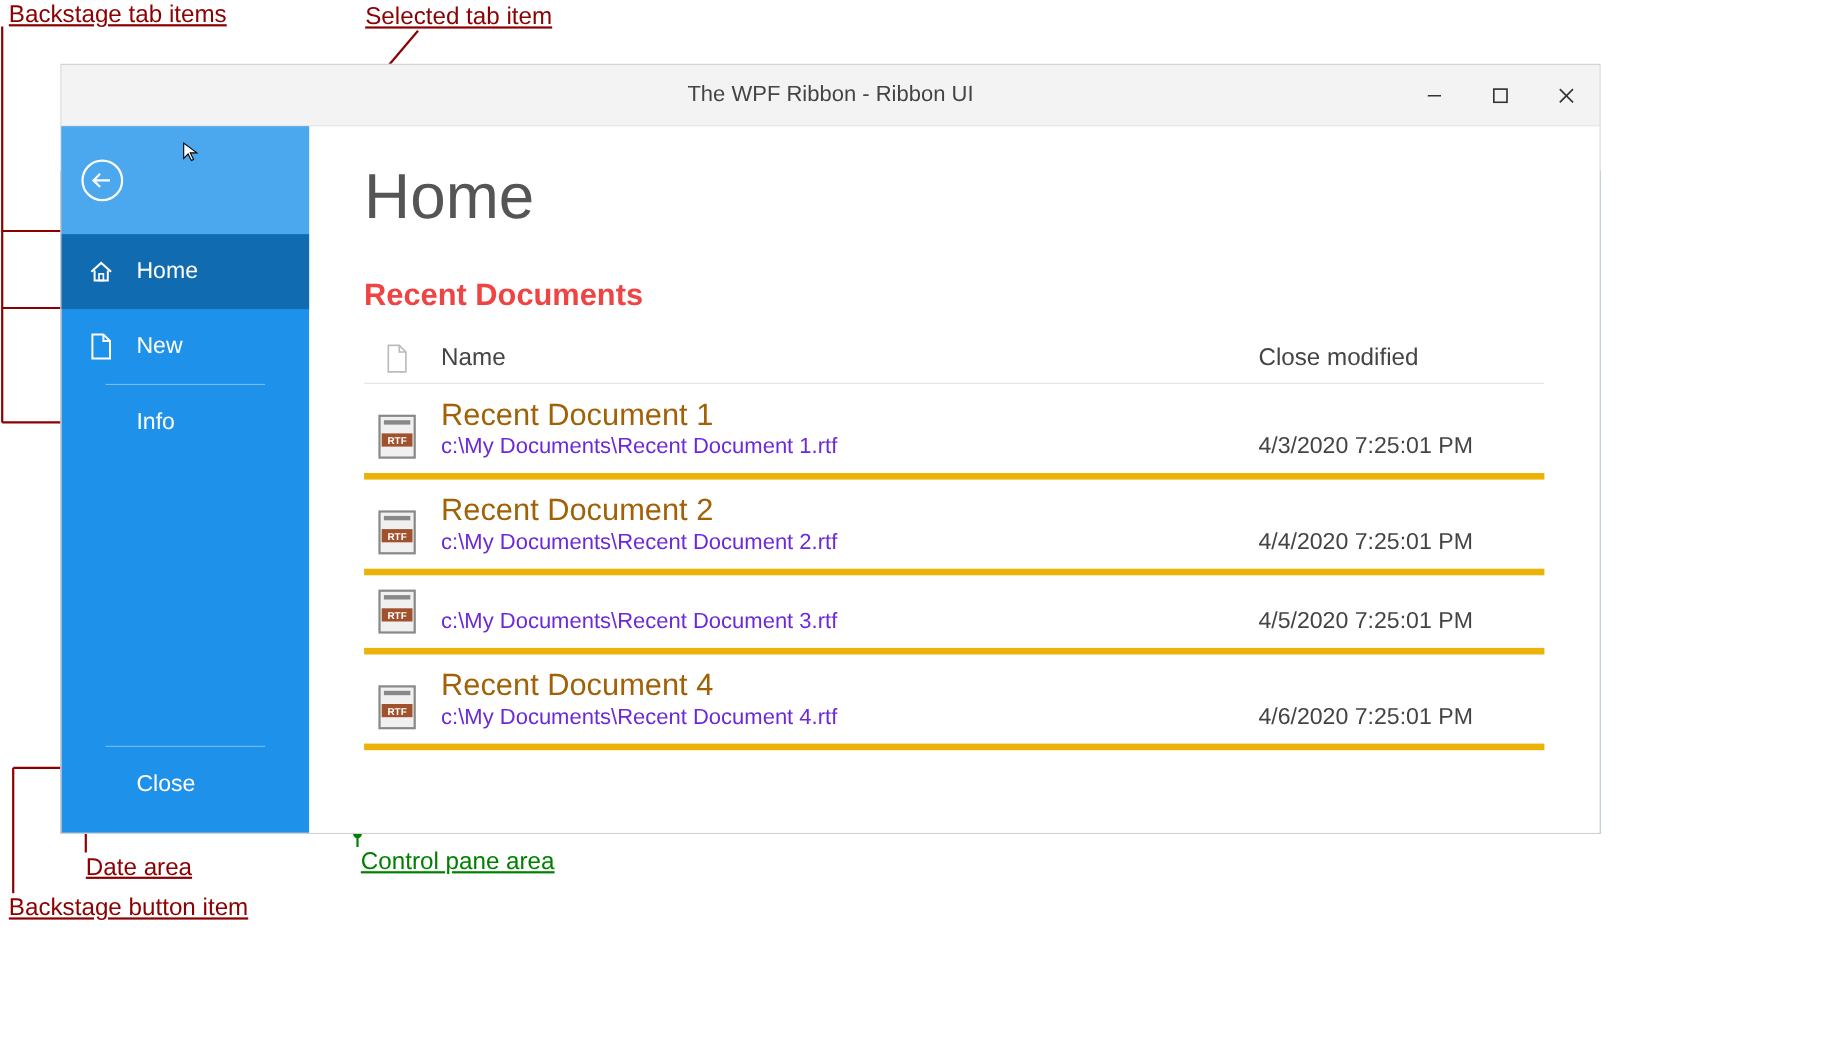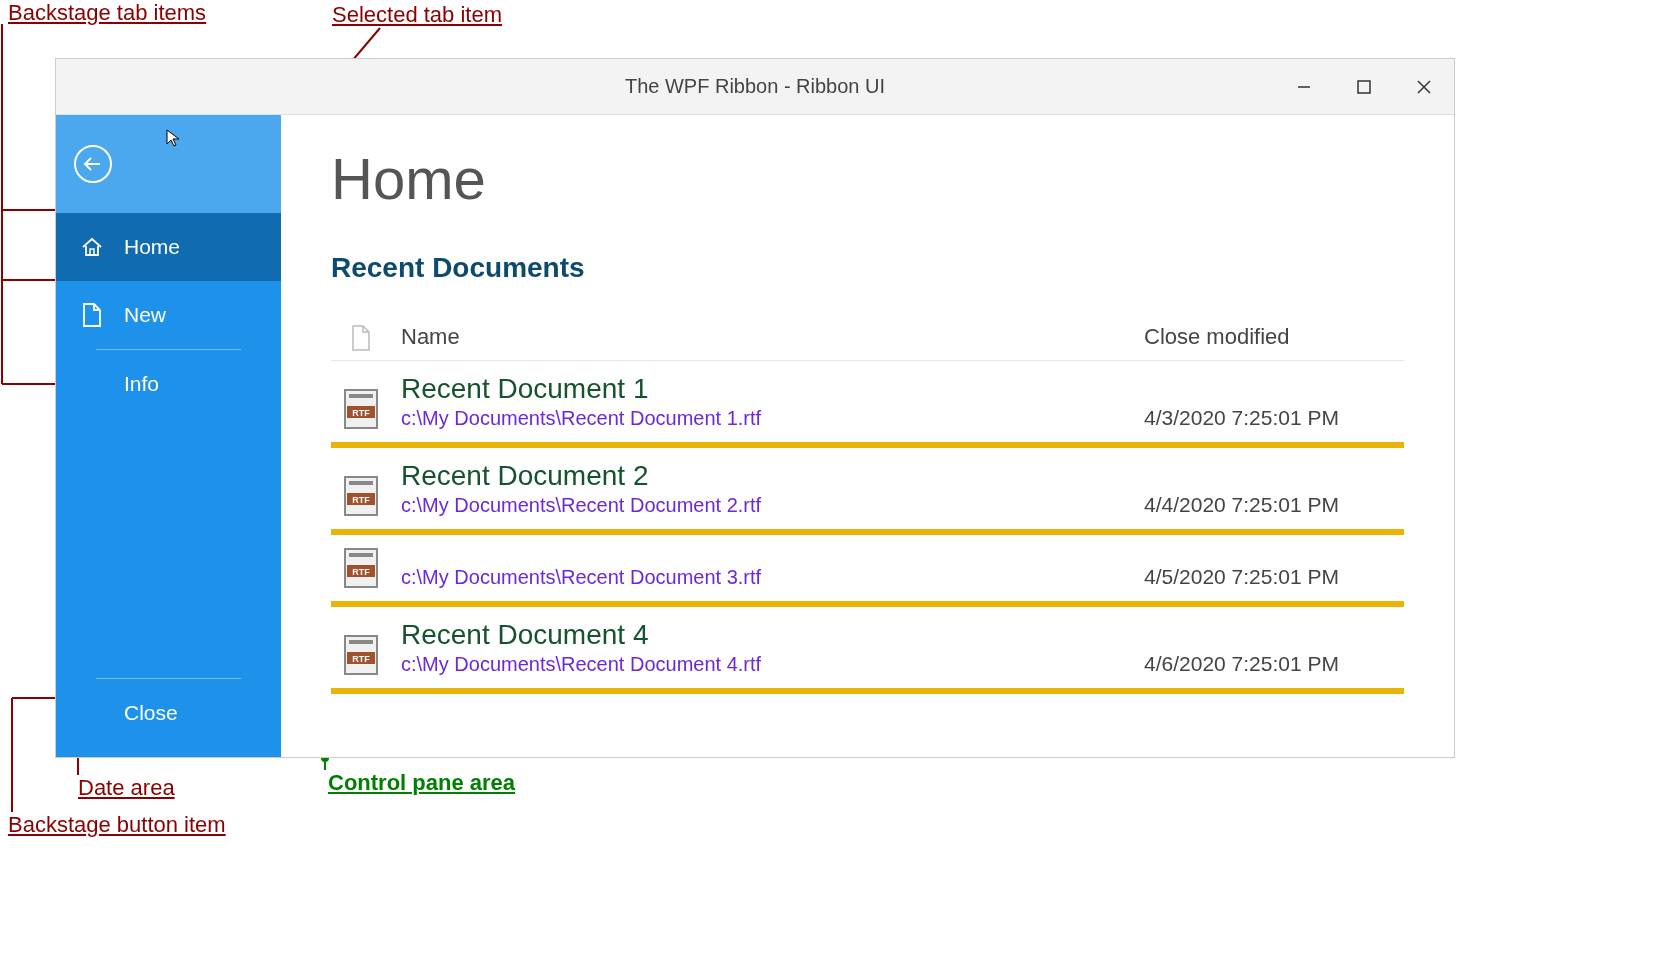--- a/index.html
+++ b/index.html
@@ -19,21 +19,21 @@
       color: #8b0000;
       font-size: 22px;
       text-decoration: underline;
       font-weight: normal;
     }
     .annotation-green {
       position: absolute;
       color: #008000;
       font-size: 22px;
       text-decoration: underline;
-      font-weight: bold;
+      font-weight: normal;
     }
     .app-window {
       position: absolute;
       left: 55px;
       top: 58px;
       width: 1400px;
       height: 700px;
       border: 1px solid #ccc;
       background: #fff;
       display: flex;
@@ -135,22 +135,22 @@
     }
     .content-title {
       font-size: 58px;
       font-weight: 300;
       color: #555;
       margin-bottom: 40px;
     }
     .section-title {
       font-size: 28px;
       font-weight: 600;
-      color: #0c4a6e;
-      margin-bottom: 32px;
+      color: #ef4444;
+      margin-bottom: 20px;
     }
     .doc-table {
       width: 100%;
     }
     .doc-header {
       display: flex;
       padding: 8px 0;
       border-bottom: 1px solid #e5e5e5;
       color: #444;
       font-size: 22px;
@@ -178,21 +178,21 @@
       width: 60px;
       display: flex;
       justify-content: center;
     }
     .doc-row-info {
       flex: 1;
       padding-left: 10px;
     }
     .doc-row-name {
       font-size: 28px;
-      color: #14532d;
+      color: #a16207;
       font-weight: 400;
     }
     .doc-row-path {
       font-size: 20px;
       color: #6d28d9;
       margin-top: 2px;
     }
     .doc-row-date {
       width: 260px;
       font-size: 21px;

